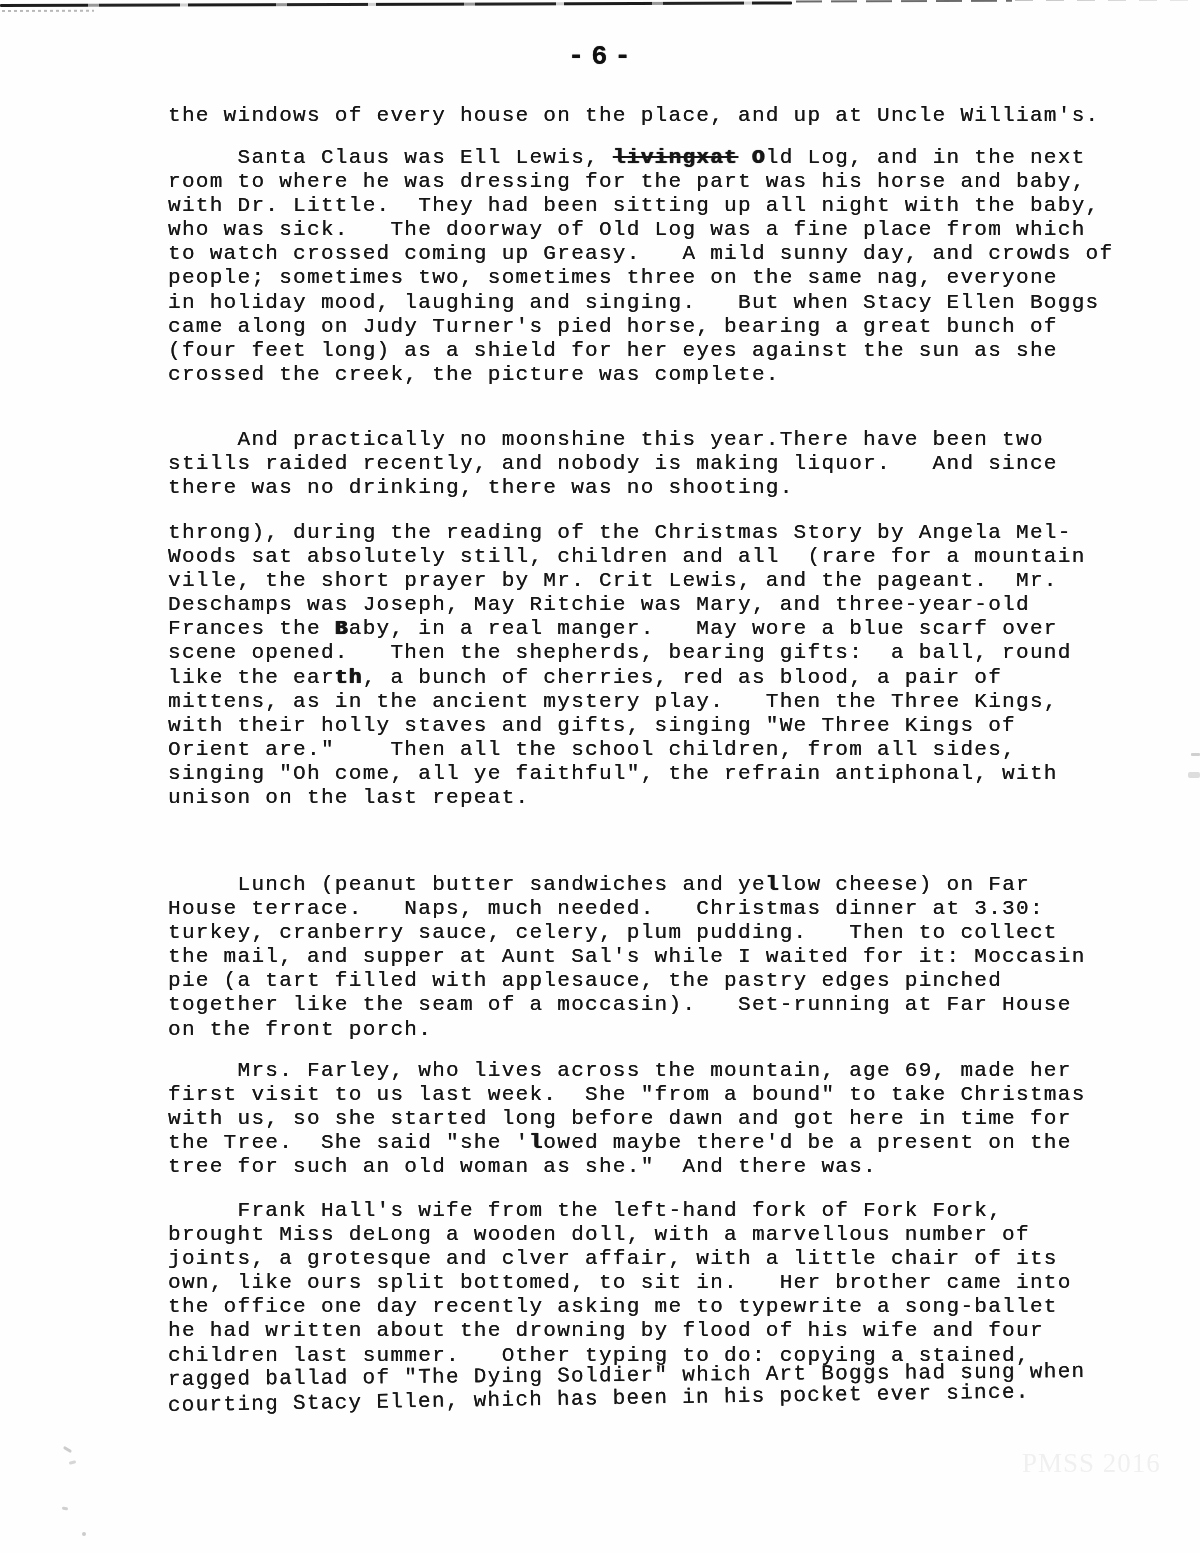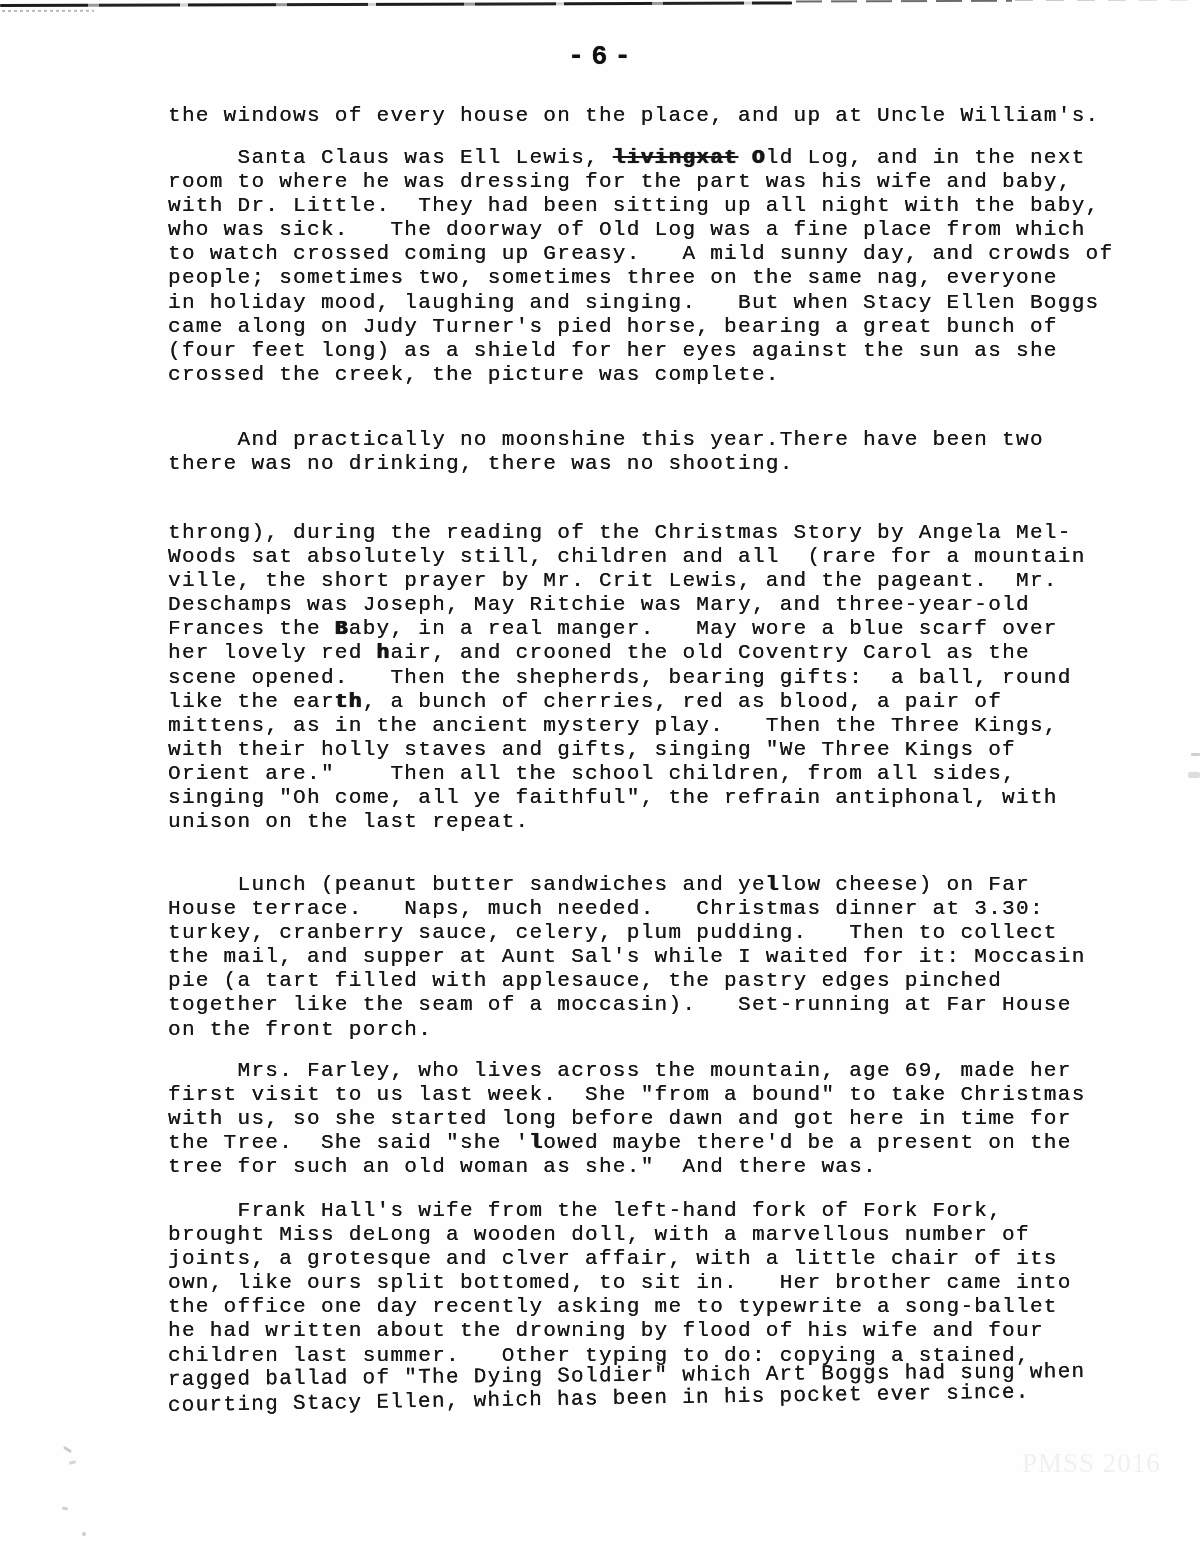--- a/index.html
+++ b/index.html
@@ -93,41 +93,41 @@
   <div class="mark mark-l4"></div>
 
   <div class="page-number">-6-</div>
 
   <div class="body-text">
       <div class="paragraph p-0">
         <div class="line">the windows of every house on the place, and up at Uncle William's.</div>
       </div>
       <div class="paragraph p-1">
         <div class="line">     Santa Claus was Ell Lewis, <span class="struck">livingxat</span> <span class="over">O</span>ld Log, and in the next</div>
-        <div class="line">room to where he was dressing for the part was his wife and baby,</div>
+        <div class="line">room to where he was dressing for the part was his horse and baby,</div>
         <div class="line">with Dr. Little.  They had been sitting up all night with the baby,</div>
         <div class="line">who was sick.   The doorway of Old Log was a fine place from which</div>
         <div class="line">to watch crossed coming up Greasy.   A mild sunny day, and crowds of</div>
         <div class="line">people; sometimes two, sometimes three on the same nag, everyone</div>
         <div class="line">in holiday mood, laughing and singing.   But when Stacy Ellen Boggs</div>
         <div class="line">came along on Judy Turner's pied horse, bearing a great bunch of</div>
         <div class="line">(four feet long) as a shield for her eyes against the sun as she</div>
         <div class="line">crossed the creek, the picture was complete.</div>
       </div>
       <div class="paragraph p-2">
         <div class="line">     And practically no moonshine this year.There have been two</div>
+        <div class="line">stills raided recently, and nobody is making liquor.   And since</div>
         <div class="line">there was no drinking, there was no shooting.</div>
       </div>
       <div class="paragraph p-3">
         <div class="line">throng), during the reading of the Christmas Story by Angela Mel-</div>
         <div class="line">Woods sat absolutely still, children and all  (rare for a mountain</div>
         <div class="line">ville, the short prayer by Mr. Crit Lewis, and the pageant.  Mr.</div>
         <div class="line">Deschamps was Joseph, May Ritchie was Mary, and three-year-old</div>
         <div class="line">Frances the <span class="over">B</span>aby, in a real manger.   May wore a blue scarf over</div>
-        <div class="line">her lovely red <span class="over">h</span>air, and crooned the old Coventry Carol as the</div>
         <div class="line">scene opened.   Then the shepherds, bearing gifts:  a ball, round</div>
         <div class="line">like the ear<span class="over">th</span>, a bunch of cherries, red as blood, a pair of</div>
         <div class="line">mittens, as in the ancient mystery play.   Then the Three Kings,</div>
         <div class="line">with their holly staves and gifts, singing "We Three Kings of</div>
         <div class="line">Orient are."    Then all the school children, from all sides,</div>
         <div class="line">singing "Oh come, all ye faithful", the refrain antiphonal, with</div>
         <div class="line">unison on the last repeat.</div>
       </div>
       <div class="paragraph p-4">
         <div class="line">     Lunch (peanut butter sandwiches and ye<span class="over">l</span>low cheese) on Far</div>

